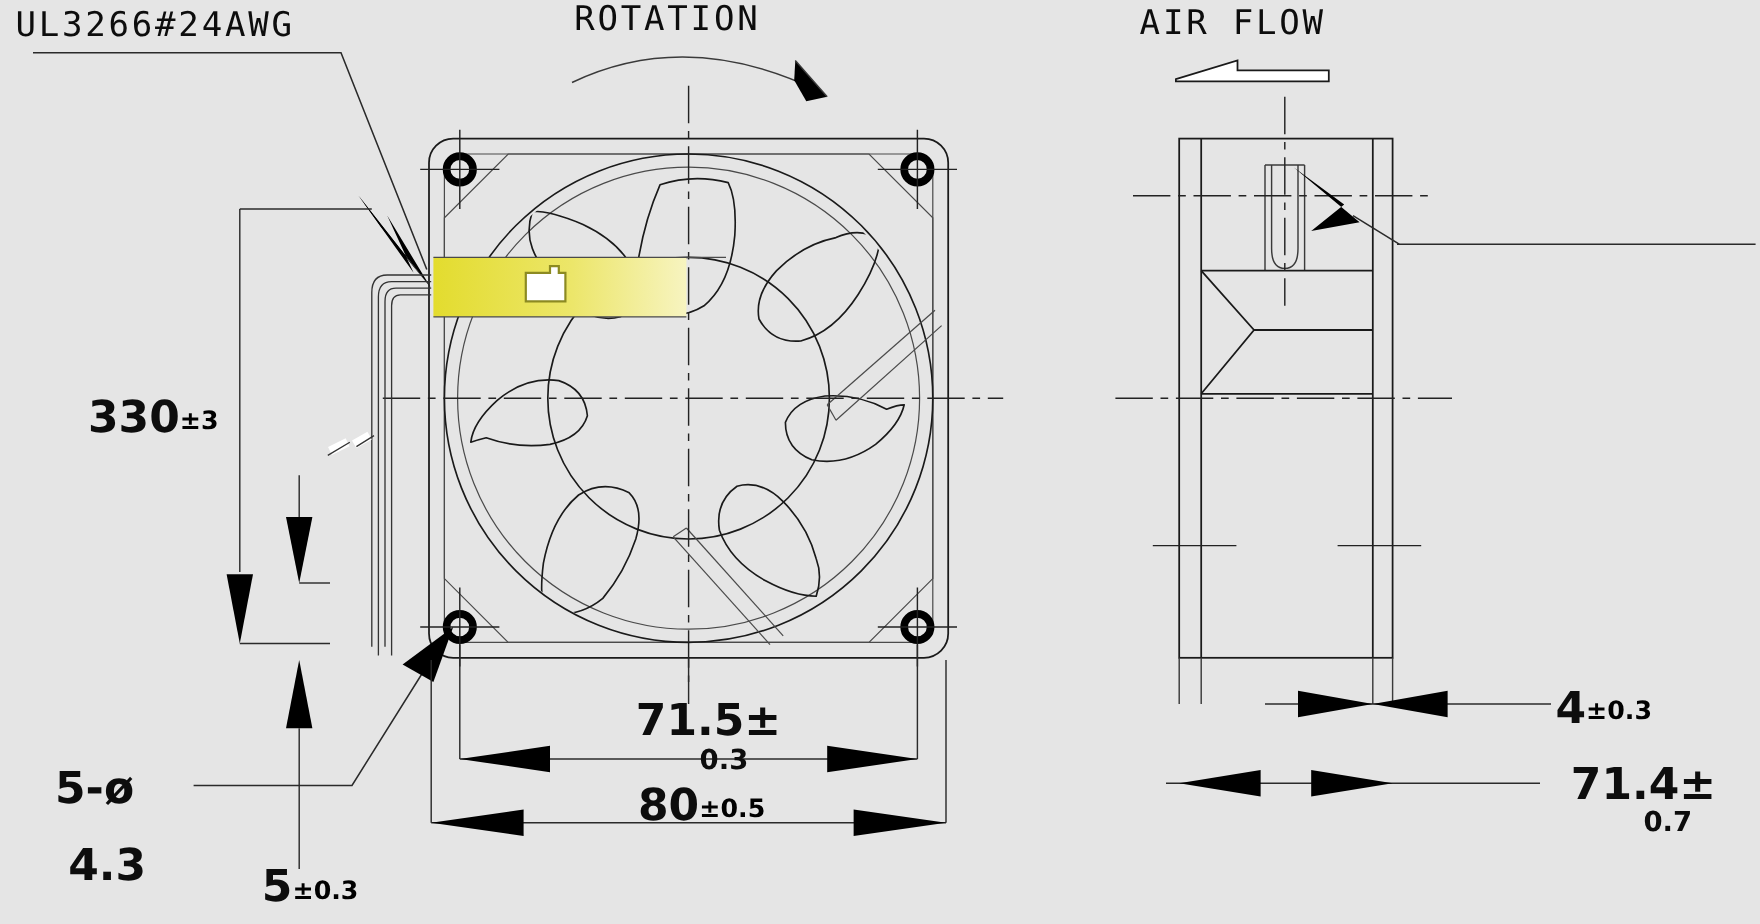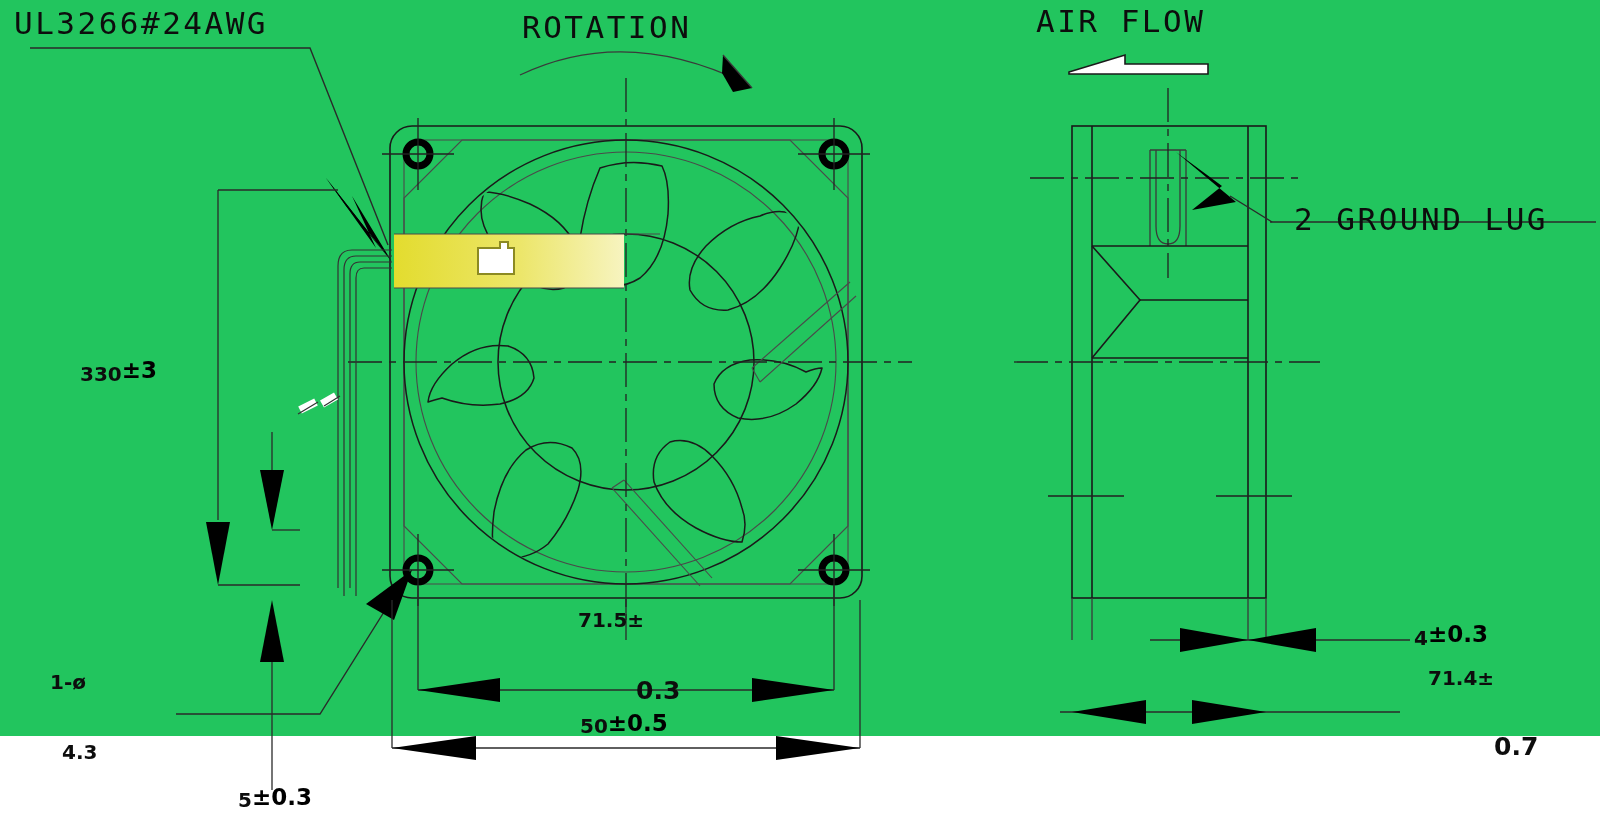--- a/index.html
+++ b/index.html
@@ -9,22 +9,22 @@
   }
   body {
     width: 1600px;
     height: 840px;
     font-family: "DejaVu Sans", sans-serif;
     overflow: hidden;
   }
   #sheet {
     position: relative;
     width: 1600px;
-    height: 736px;
-    background: #22c55e;
+    height: 840px;
+    background: #e5e5e5;
   }
   svg.drawing {
     position: absolute;
     top: 0; left: 0;
     width: 1600px;
     height: 840px;
   }
   .ln      { stroke: #1a1a1a; stroke-width: 1.6; fill: none; stroke-linecap: butt; }
   .ln-thin { stroke: #3a3a3a; stroke-width: 1.3; fill: none; }
   .ln-fine { stroke: #4a4a4a; stroke-width: 1.1; fill: none; }
@@ -49,21 +49,21 @@
   }
   .lbl-title { font-size: 31px; font-weight: 500; letter-spacing: 2.5px; }
   .num {
     position: absolute;
     font-family: "DejaVu Sans", sans-serif;
     color: #0d0d0d;
     white-space: pre;
     line-height: 1;
     font-weight: 700;
   }
-  .num-big { font-size: 20px; }
+  .num-big { font-size: 40px; margin-top: 25px; }
   .num-sm  { font-size: 25px; margin-left: 32px; }
   .tol     { font-size: 23px; font-weight: 700; }
 </style>
 </head>
 <body>
 
 <div id="sheet">
 
   <svg class="drawing" viewBox="0 0 1600 840">
     <defs>
@@ -241,42 +241,41 @@
     <g>
       <path class="dim" d="M1060,712 L1400,712"></path>
       <polygon class="arrow" points="1072,712 1146,700 1146,724"></polygon>
       <polygon class="arrow" points="1266,712 1192,700 1192,724"></polygon>
     </g>
 
   </svg>
 
   <div class="lbl lbl-title" style="left:14px; top:8px;">UL3266#24AWG</div>
 
-  <div class="lbl lbl-title" style="left:522px; top:12px;">ROTATION</div>
+  <div class="lbl lbl-title" style="left:522px; top:2px;">ROTATION</div>
 
   <div class="lbl lbl-title" style="left:1036px; top:6px;">AIR FLOW</div>
 
-  <div class="lbl lbl-title" style="left:1294px; top:204px;">2 GROUND LUG</div>
 
   <div style="position:absolute; left:80px; top:360px;">
     <span class="num num-big" style="position:static;">330</span><span class="tol" style="position:relative; top:-3px;">±3</span>
   </div>
 
-  <div class="num num-big" style="left:50px; top:672px;">1-ø</div>
+  <div class="num num-big" style="left:50px; top:672px;">5-ø</div>
   <div class="num num-big" style="left:62px; top:742px;text-align:center;">4.3</div>
 
   <div style="position:absolute; left:238px; top:786px;">
     <span class="num num-big" style="position:static;">5</span><span class="tol" style="position:relative; top:-2px;">±0.3</span>
   </div>
 
   <div class="num num-big" style="left:578px; top:610px;">71.5±</div>
   <div class="num num-sm" style="left:604px; top:678px;">0.3</div>
 
   <div style="position:absolute; left:580px; top:712px;">
-    <span class="num num-big" style="position:static;">50</span><span class="tol" style="position:relative; top:-2px;text-align:right;">±0.5</span>
+    <span class="num num-big" style="position:static;">80</span><span class="tol" style="position:relative; top:-2px;text-align:right;">±0.5</span>
   </div>
 
   <div style="position:absolute; left:1414px; top:624px;text-align:center;">
     <span class="num num-big" style="position:static;">4</span><span class="tol" style="position:relative; top:-3px;">±0.3</span>
   </div>
 
   <div class="num num-big" style="left:1428px; top:668px;">71.4±</div>
   <div class="num num-sm" style="left:1462px; top:734px;">0.7</div>
 
 </div>

